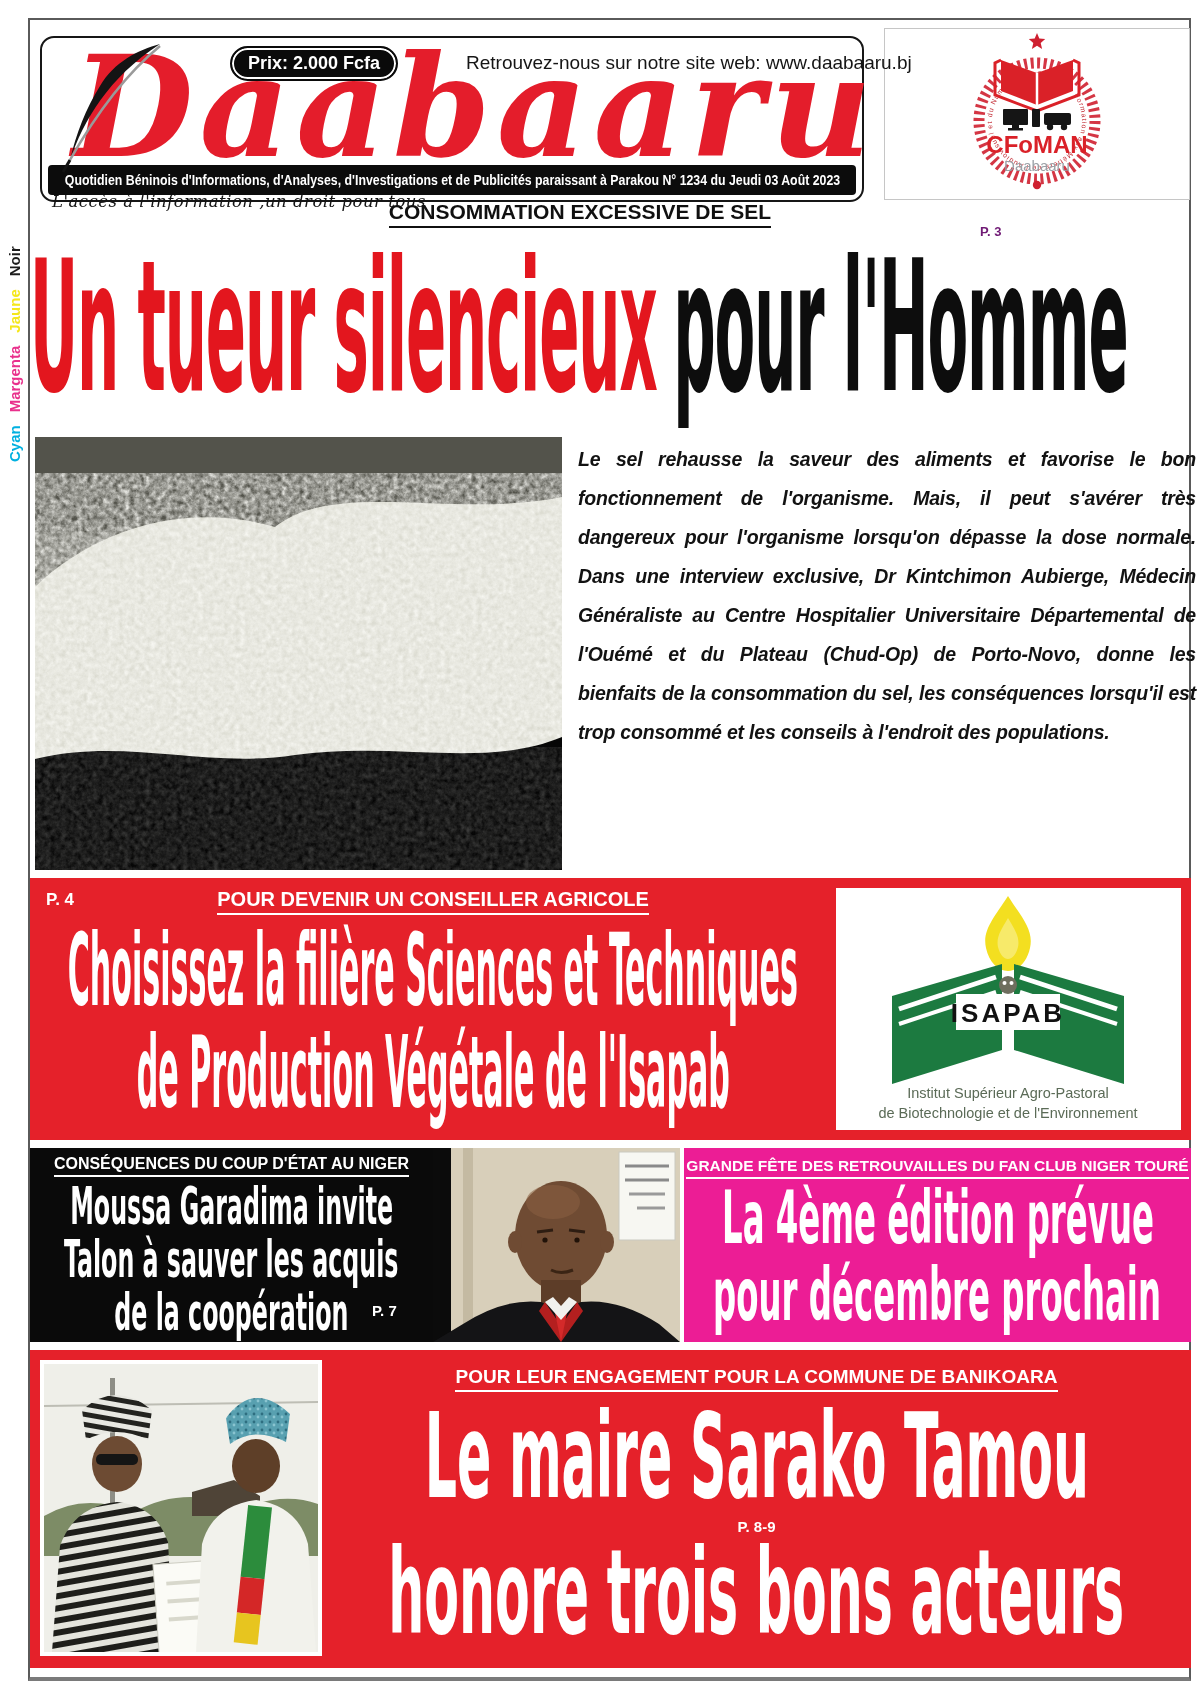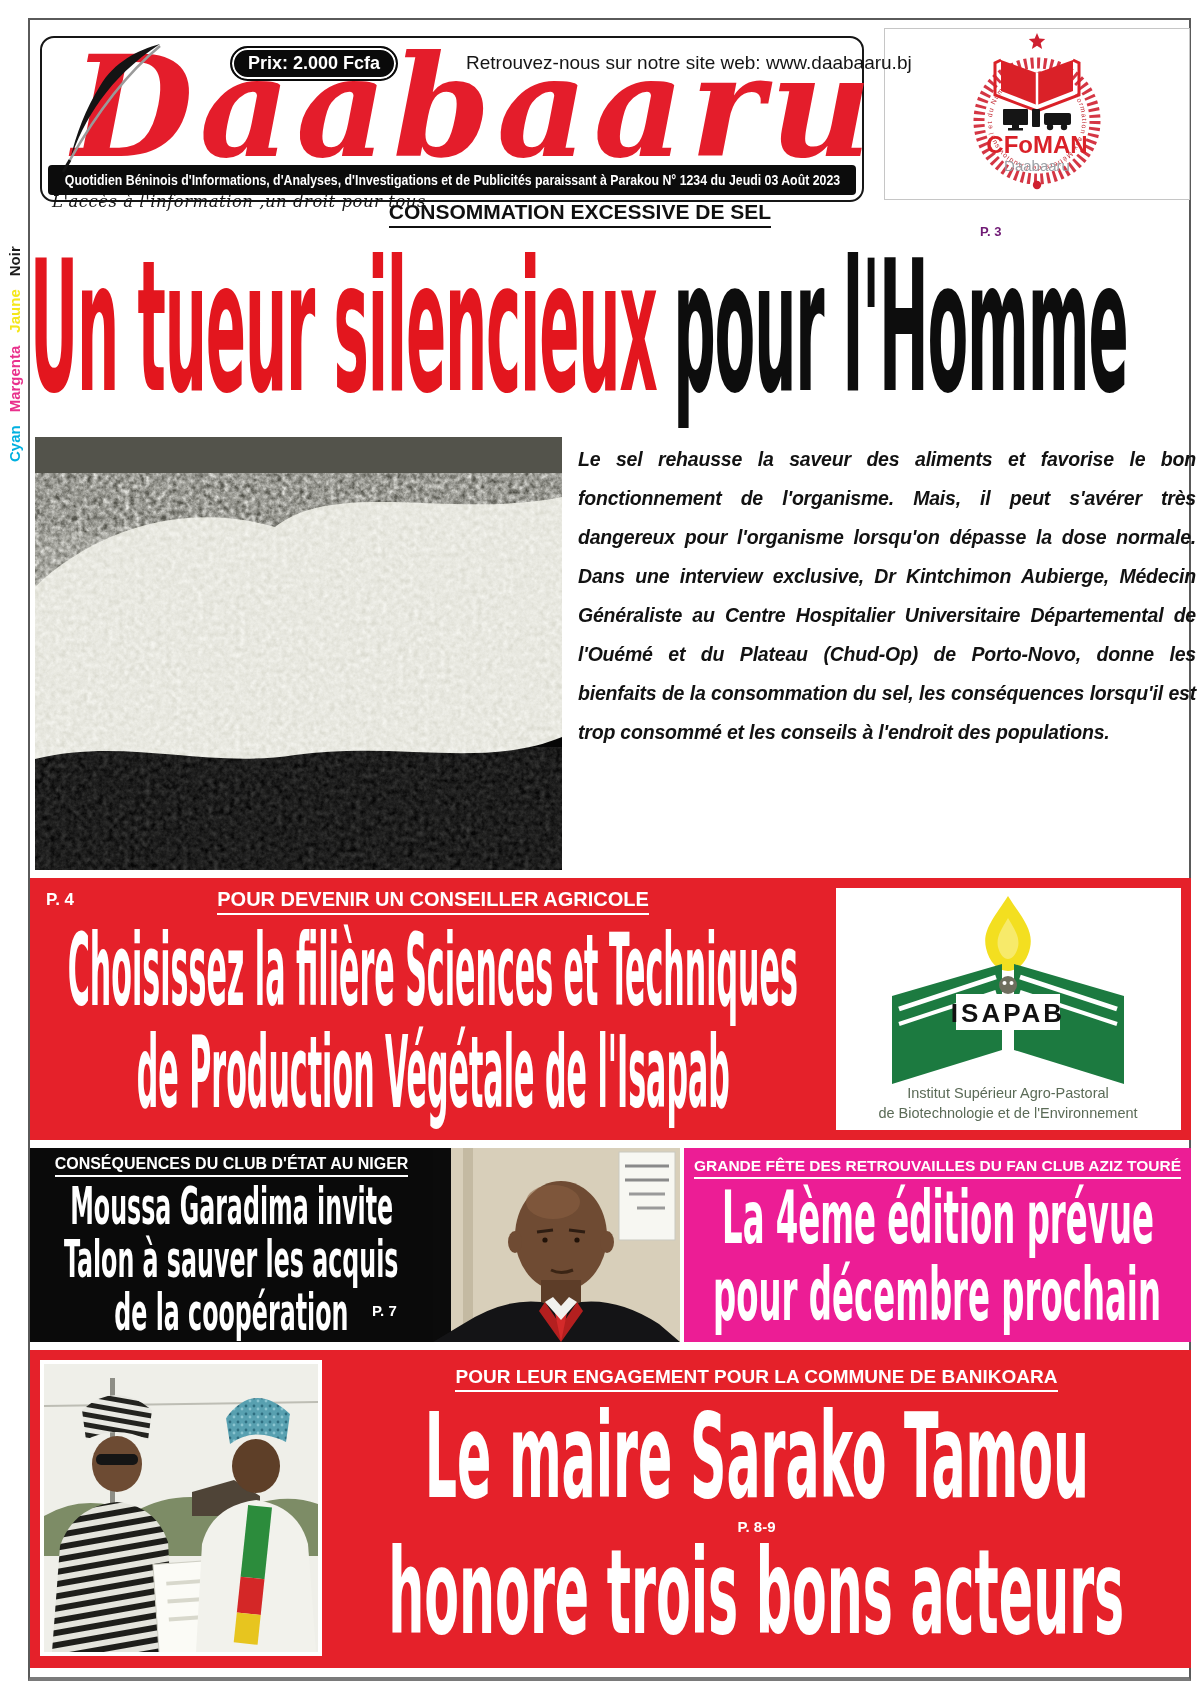--- a/index.html
+++ b/index.html
@@ -205,21 +205,21 @@
         </g>
         <text x="172" y="134" text-anchor="middle" font-size="26" font-weight="bold" fill="#111" letter-spacing="3">ISAPAB</text>
         <text x="172" y="210" text-anchor="middle" font-size="14.5" fill="#5b6b57">Institut Supérieur Agro-Pastoral</text>
         <text x="172" y="230" text-anchor="middle" font-size="14.5" fill="#5b6b57">de Biotechnologie et de l'Environnement</text>
       </svg>
     </div>
   </div>
 
   <div class="abs niger">
     <div class="kwrap centerwrap">
-        <span class="kicker">CONSÉQUENCES DU CLUB D'ÉTAT AU NIGER</span>
+        <span class="kicker">CONSÉQUENCES DU COUP D'ÉTAT AU NIGER</span>
       </div>
     <div class="hw centerwrap" style="top:32px;">
         <span class="hl">Moussa Garadima invite</span>
       </div>
     <div class="hw centerwrap" style="top:85px;">
         <span class="hl">Talon à sauver les acquis</span>
       </div>
     <div class="hw centerwrap" style="top:138px;">
         <span class="hl">de la coopération</span>
       </div>
@@ -250,21 +250,21 @@
       <rect x="108" y="132" width="40" height="26" fill="#5d3d28"></rect>
       <path d="M0,194 L30,176 Q70,150 108,154 L128,163 L148,154 Q186,150 226,176 L247,194 Z" fill="#141416"></path>
       <path d="M112,154 L128,178 L144,154 L150,163 L128,194 L106,163 Z" fill="#b41f1f"></path>
       <path d="M121,160 L128,194 L135,160 Z" fill="#d42a2a"></path>
       <path d="M112,154 L120,149 L128,158 L136,149 L144,154 L128,172 Z" fill="#f1f1ee"></path>
     </g>
   </svg>
 
   <div class="abs pink">
     <div class="kwrap centerwrap">
-        <span class="kicker">GRANDE FÊTE DES RETROUVAILLES DU FAN CLUB AZIZ TOURÉ</span>
+        <span class="kicker">GRANDE FÊTE DES RETROUVAILLES DU FAN CLUB NIGER TOURÉ</span>
       </div>
     <div class="hw centerwrap" style="top:34px;">
         <span class="hl">La 4ème édition prévue</span>
       </div>
     <div class="hw centerwrap" style="top:111px;">
         <span class="hl">pour décembre prochain</span>
       </div>
   </div>
 
   <div class="abs banikoara">

